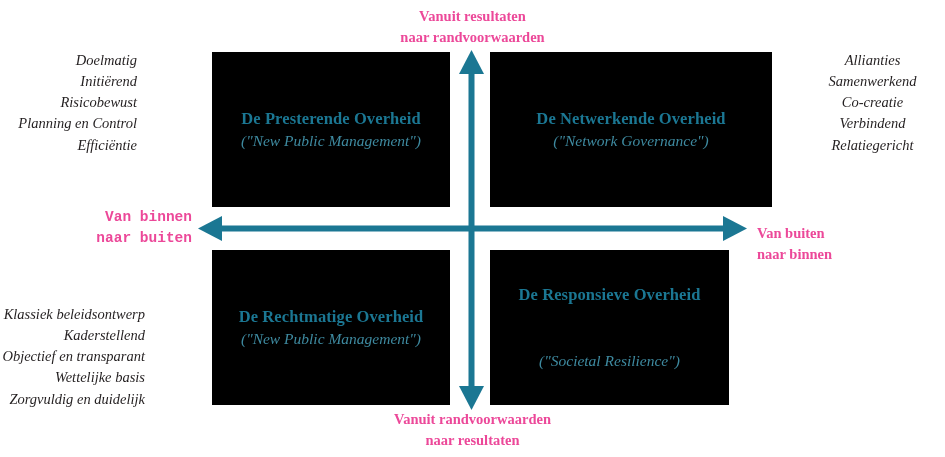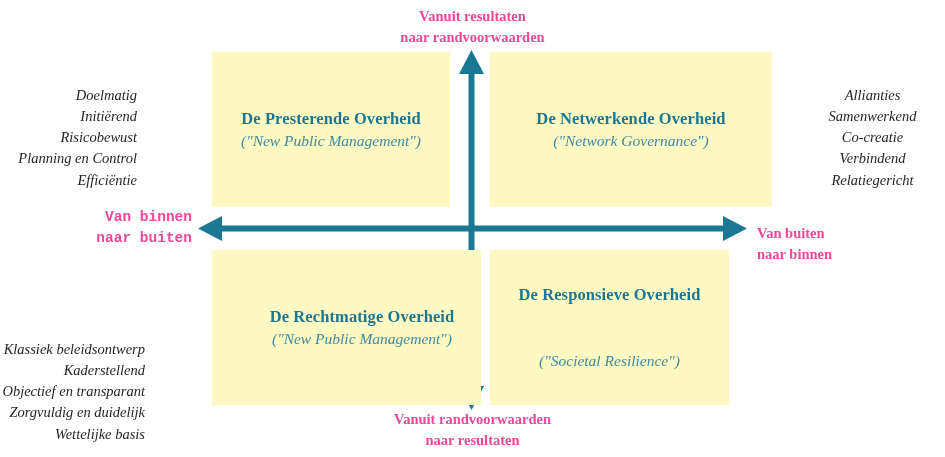--- a/index.html
+++ b/index.html
@@ -21,30 +21,30 @@
     position: absolute;
     left: 0; top: 0;
     width: 945px;
     height: 457px;
     pointer-events: none;
   }
 
   
   .quad-box {
     position: absolute;
-    background: #fef9c3;
+    background: #000000;
     display: flex;
     flex-direction: column;
     align-items: center;
     justify-content: center;
     text-align: center;
   }
   .quad-box.tl { left: 212px; top: 52px;  width: 238px; height: 155px; }
   .quad-box.tr { left: 490px; top: 52px;  width: 282px; height: 155px; }
-  .quad-box.bl { left: 212px; top: 250px; width: 238px; height: 155px; padding-left: 31px; }
+  .quad-box.bl { left: 212px; top: 250px; width: 238px; height: 155px; }
   .quad-box.br { left: 490px; top: 250px; width: 239px; height: 155px; gap: 44px; }
 
   .quad-title {
     font-family: "Liberation Serif", serif;
     font-weight: bold;
     font-size: 16.5px;
     color: #1b7793;
     letter-spacing: .1px;
     line-height: 1.25;
   }
@@ -59,21 +59,20 @@
 
   
   .attr-list {
     position: absolute;
     font-family: "Liberation Serif", serif;
     font-style: italic;
     font-size: 14.5px;
     color: #231f20;
     line-height: 1.46;
     white-space: nowrap;
-    margin-top: 35px;
   }
   .attr-list.left  { text-align: right; }
   .attr-list.right { text-align: center; font-style: italic; }
 
   .attr-list.tl-list { right: 808px; top: 50px; }
   .attr-list.bl-list { right: 800px; top: 304px; }
   .attr-list.tr-list { left: 800px;  top: 50px; width: 145px; }
   .attr-list.br-list { left: 780px;  top: 304px; width: 165px; }
 
   .attr-item { display: block; }
@@ -148,22 +147,22 @@
     <span class="attr-item">Samenwerkend</span>
     <span class="attr-item">Co-creatie</span>
     <span class="attr-item">Verbindend</span>
     <span class="attr-item">Relatiegericht</span>
   </div>
 
   <div class="attr-list left bl-list">
     <span class="attr-item">Klassiek beleidsontwerp</span>
     <span class="attr-item">Kaderstellend</span>
     <span class="attr-item">Objectief en transparant</span>
+    <span class="attr-item">Wettelijke basis</span>
     <span class="attr-item">Zorgvuldig en duidelijk</span>
-    <span class="attr-item">Wettelijke basis</span>
   </div>
 
 
   <div class="axis-label top">
     <span class="ln">Vanuit resultaten</span>
     <span class="ln">naar randvoorwaarden</span>
   </div>
 
   <div class="axis-label bottom">
     <span class="ln">Vanuit randvoorwaarden</span>

